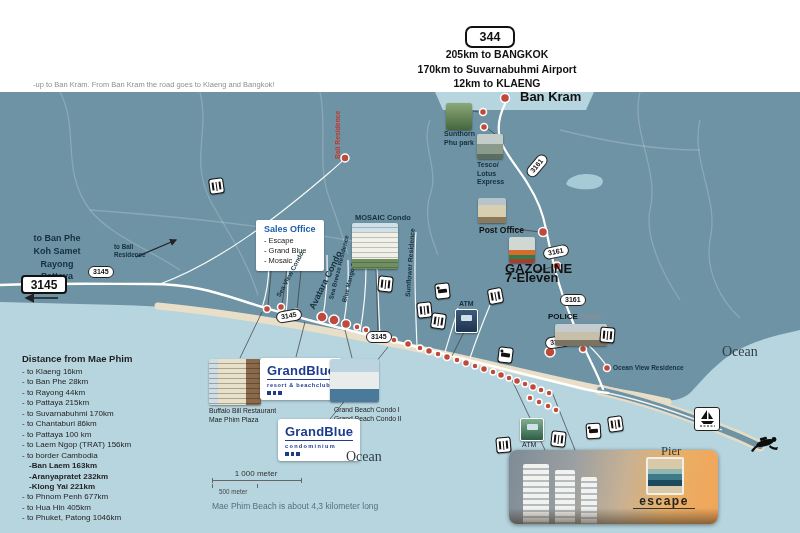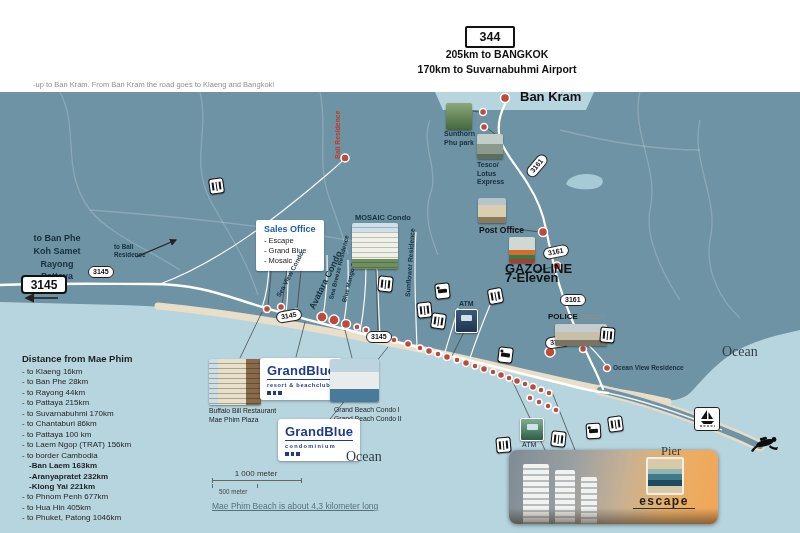--- a/index.html
+++ b/index.html
@@ -3,40 +3,40 @@
 <meta charset="utf-8">
 <style>
   html,body{margin:0;padding:0;background:#fff;}
   .stage{position:relative;width:800px;height:533px;background:#fff;overflow:hidden;
          font-family:"Liberation Sans",sans-serif;}
   svg.map{position:absolute;left:0;top:0;}
   
   .title{position:absolute;left:30px;top:36px;font-size:34px;font-weight:300;color:#a6a6a6;letter-spacing:1.5px;}
   .subtitle{position:absolute;left:33px;top:80px;font-size:7.5px;color:#8f8f8f;}
   .hbadge{position:absolute;left:465px;top:26px;width:46px;height:18px;background:#fff;border:2px solid #111;
-          border-radius:2px;font-size:12.5px;font-weight:bold;color:#111;display:flex;align-items:center;justify-content:center;text-align:center;}
+          border-radius:7px;font-size:12.5px;font-weight:bold;color:#111;display:flex;align-items:center;justify-content:center;text-align:center;}
   .hdists{position:absolute;left:397px;top:47px;width:200px;text-align:center;font-size:10.5px;font-weight:bold;color:#111;line-height:14.5px;}
   .bankram{position:absolute;left:514px;top:89px;font-size:13px;font-weight:bold;color:#111;margin-left:6px;}
   .lbl{position:absolute;font-weight:bold;color:#16303f;white-space:nowrap;}
   .rot{transform-origin:0 100%;}
   .oval{position:absolute;background:#fff;border:1px solid #222;border-radius:8px;
         font-size:7px;font-weight:bold;color:#111;padding:1px 4px;line-height:1.1;}
   .bigbadge{position:absolute;left:21px;top:275px;width:42px;height:15px;background:#fff;border:2px solid #111;
             border-radius:4px;font-size:12px;font-weight:bold;color:#111;display:flex;align-items:center;justify-content:center;}
   .dest{position:absolute;left:24px;top:232px;width:66px;text-align:center;font-size:9px;font-weight:bold;color:#14303f;line-height:12.8px;}
   .tobali{position:absolute;left:114px;top:243px;width:40px;font-size:6.3px;font-weight:bold;color:#14303f;line-height:8px;}
   .salesbox{position:absolute;left:256px;top:220px;background:#fff;padding:4px 8px 5px;border-radius:2px;box-shadow:0 1px 2px rgba(0,0,0,.35);}
   .salestitle{color:#1a5ea8;font-weight:bold;font-size:9px;margin-bottom:2px;}
   .salesitem{font-size:7.5px;color:#222;line-height:10px;white-space:nowrap;}
   .distpanel{position:absolute;left:22px;top:353px;color:#1f1f1f;}
   .disttitle{font-size:9.5px;font-weight:bold;margin-bottom:3px;}
   .distitem{font-size:8px;line-height:10.45px;white-space:nowrap;}
   .distitem.sub{padding-left:7px;font-weight:bold;}
   .serif{position:absolute;font-family:"Liberation Serif",serif;color:#2f3e46;}
-  .note{position:absolute;left:212px;top:501px;font-size:8.5px;color:#55707c;text-decoration:underline;}
+  .note{position:absolute;left:212px;top:501px;font-size:8.5px;color:#55707c;}
   
   .scale{position:absolute;left:212px;top:469px;color:#333;}
   .scale .t1{width:88px;text-align:center;font-size:8px;}
   .scale .l1{width:88px;height:5px;border-left:1px solid #666;border-right:1px solid #666;position:relative;}
   .scale .l1 i{position:absolute;left:0;top:2px;width:88px;height:1px;background:#666;}
   .scale .l2{width:44px;height:4px;border-left:1px solid #666;border-right:1px solid #666;margin-top:1px;}
   .scale .t2{font-size:6.3px;color:#444;margin:0 0 0 7px;}
   
   .photo{position:absolute;border-radius:2px;box-shadow:0 1px 2px rgba(0,0,0,.4);}
   .gbbox{position:absolute;background:#fff;border-radius:3px;box-shadow:0 1px 3px rgba(0,0,0,.35);padding:5px 7px 5px;}
@@ -192,20 +192,21 @@
       <path d="M7,11 C4,13 2,15 1,17 L3,18 C5,15 7,13 9,12 Z"></path>
       <path d="M20,11 C22,13 25,14 28,13 L27,16 C24,16 21,15 19,13 Z"></path>
     </g>
   </svg>
 
   <div class="subtitle">-up to Ban Kram. From Ban Kram the road goes to Klaeng and Bangkok!</div>
   <div class="hbadge">344</div>
   <div class="hdists">
     <div>205km to BANGKOK</div>
     <div>170km to Suvarnabuhmi Airport</div>
+    <div>12km to KLAENG</div>
   </div>
   <div class="bankram">Ban Kram</div>
 
   <div class="dest">
     <div>to Ban Phe</div>
     <div>Koh Samet</div>
     <div>Rayong</div>
     <div>Pattaya</div>
   </div>
   <div class="bigbadge">3145</div>

